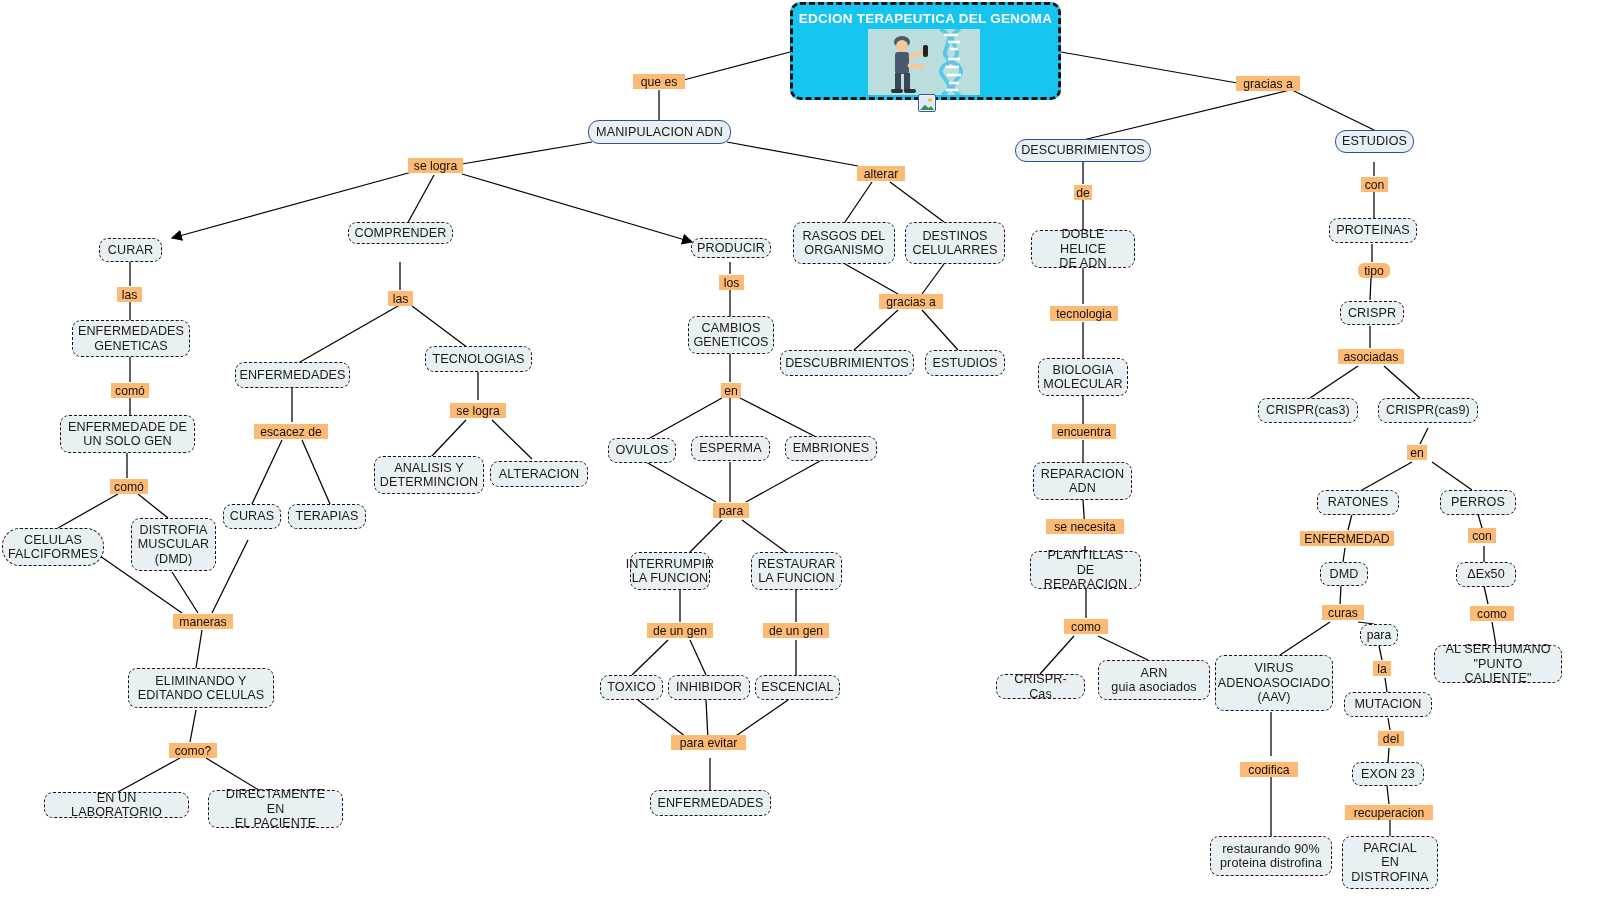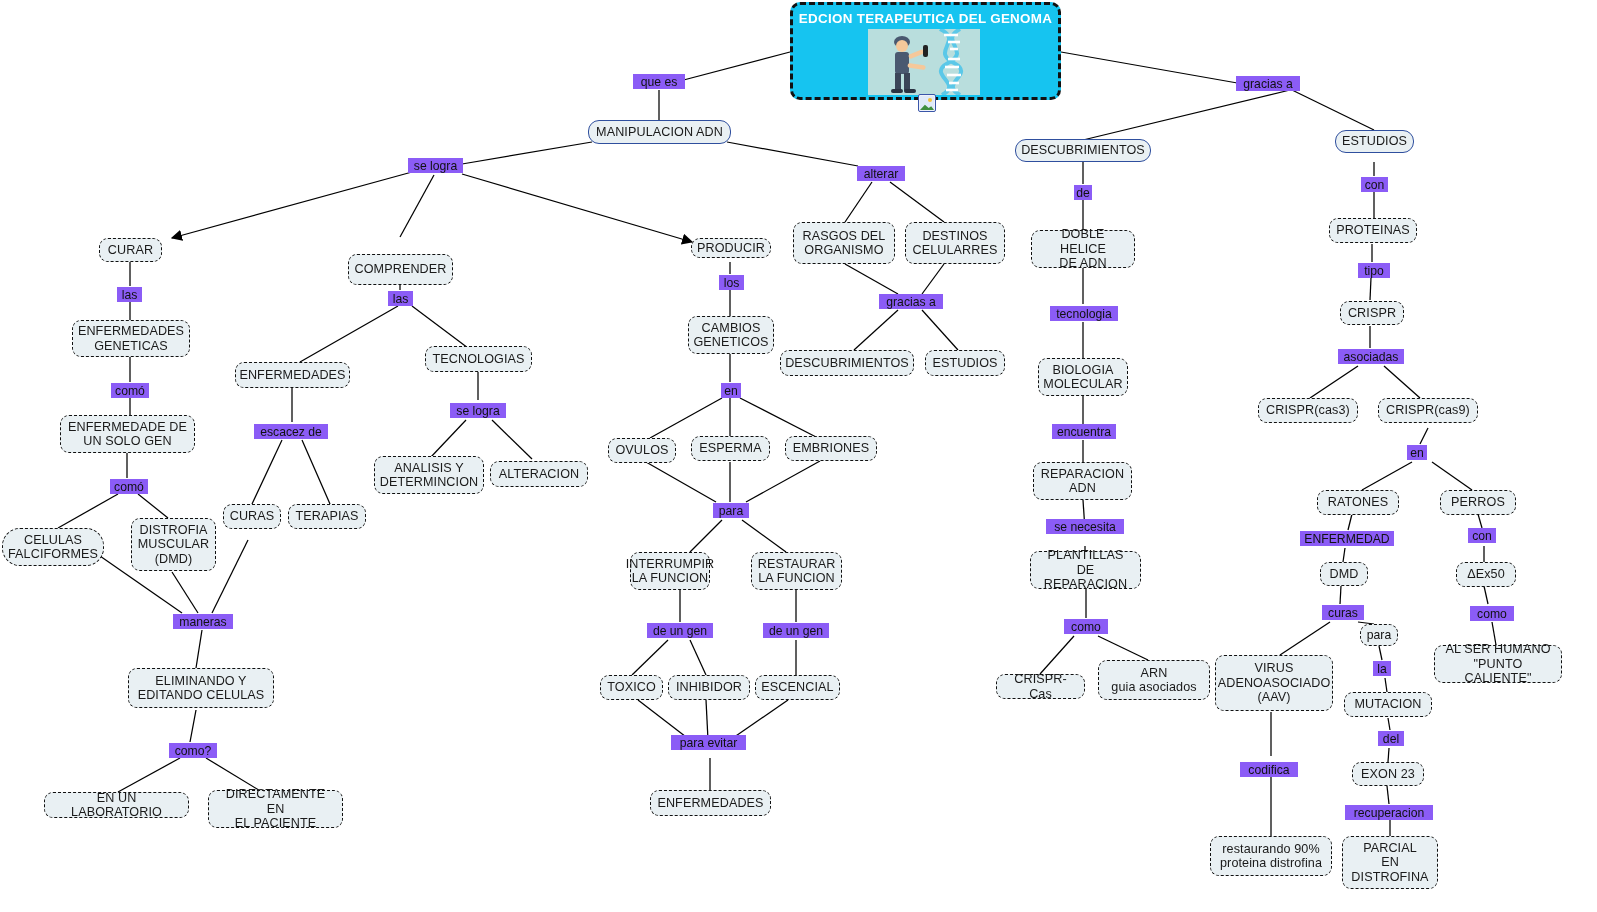--- a/index.html
+++ b/index.html
@@ -40,21 +40,21 @@
     letter-spacing:.1px;
   }
   .node.solid{
     border:1.6px solid #2f4f9e;
     background:#e9f0f3;
     border-radius:11px;
   }
   
   .link{
     position:absolute;
-    background:#8b5cf6;
+    background:#fdba74;
     color:#111;
     font-size:12.2px;
     line-height:14px;
     padding:0px 3px;
     white-space:nowrap;
     box-sizing:border-box;
     display:flex;
     align-items:center;
     justify-content:center;
   }
@@ -258,21 +258,21 @@
       <div class="badge-sun"></div>
       <div class="badge-hill"></div>
     </div>
   </div>
 
   <div class="node solid" style="left:588px;top:120px;width:143px;height:24px;">MANIPULACION ADN</div>
   <div class="node solid" style="left:1015px;top:139px;width:136px;height:23px;">DESCUBRIMIENTOS</div>
   <div class="node solid" style="left:1335px;top:130px;width:79px;height:23px;">ESTUDIOS</div>
 
   <div class="node" style="left:99px;top:238px;width:63px;height:24px;">CURAR</div>
-  <div class="node" style="left:348px;top:254px;width:105px;height:31px;">COMPRENDER</div>
+  <div class="node" style="left:348px;top:222px;width:105px;height:22px;">COMPRENDER</div>
   <div class="node" style="left:691px;top:238px;width:80px;height:20px;">PRODUCIR</div>
   <div class="node" style="left:793px;top:222px;width:102px;height:42px;">RASGOS DEL
 ORGANISMO</div>
   <div class="node" style="left:905px;top:222px;width:100px;height:42px;">DESTINOS
 CELULARRES</div>
 
   <div class="node" style="left:72px;top:320px;width:118px;height:37px;">ENFERMEDADES
 GENETICAS</div>
   <div class="node" style="left:60px;top:415px;width:135px;height:38px;">ENFERMEDADE DE
 UN SOLO GEN</div>
@@ -366,21 +366,21 @@
   <div class="link" style="left:647px;top:623px;width:66px;height:15px;">de un gen</div>
   <div class="link" style="left:763px;top:623px;width:66px;height:15px;">de un gen</div>
   <div class="link" style="left:671px;top:735px;width:75px;height:15px;">para evitar</div>
   <div class="link" style="left:879px;top:294px;width:64px;height:15px;">gracias a</div>
 
   <div class="link" style="left:1050px;top:306px;width:68px;height:15px;">tecnologia</div>
   <div class="link" style="left:1052px;top:424px;width:64px;height:15px;">encuentra</div>
   <div class="link" style="left:1046px;top:519px;width:78px;height:15px;">se necesita</div>
   <div class="link" style="left:1064px;top:619px;width:44px;height:15px;">como</div>
 
-  <div class="link" style="left:1358px;top:263px;width:32px;height:15px;">tipo</div>
+  <div class="link" style="left:1358px;top:263px;width:32px;height:15px;border-radius:6px;">tipo</div>
   <div class="link" style="left:1338px;top:349px;width:66px;height:15px;">asociadas</div>
   <div class="link" style="left:1407px;top:445px;width:20px;height:15px;">en</div>
   <div class="link" style="left:1300px;top:531px;width:94px;height:15px;">ENFERMEDAD</div>
   <div class="link" style="left:1468px;top:528px;width:28px;height:15px;">con</div>
   <div class="link" style="left:1322px;top:605px;width:42px;height:15px;">curas</div>
   <div class="link" style="left: 1360px; top: 624px; width: 38px; height: 22px; background: rgb(233, 240, 243); border: 1.4px dashed rgb(17, 17, 17); border-radius: 9px; font-size: 12.2px;">para</div>
   <div class="link" style="left:1373px;top:661px;width:18px;height:15px;">la</div>
   <div class="link" style="left:1378px;top:731px;width:26px;height:15px;">del</div>
   <div class="link" style="left:1470px;top:606px;width:44px;height:15px;">como</div>
   <div class="link" style="left:1240px;top:762px;width:58px;height:15px;">codifica</div>

